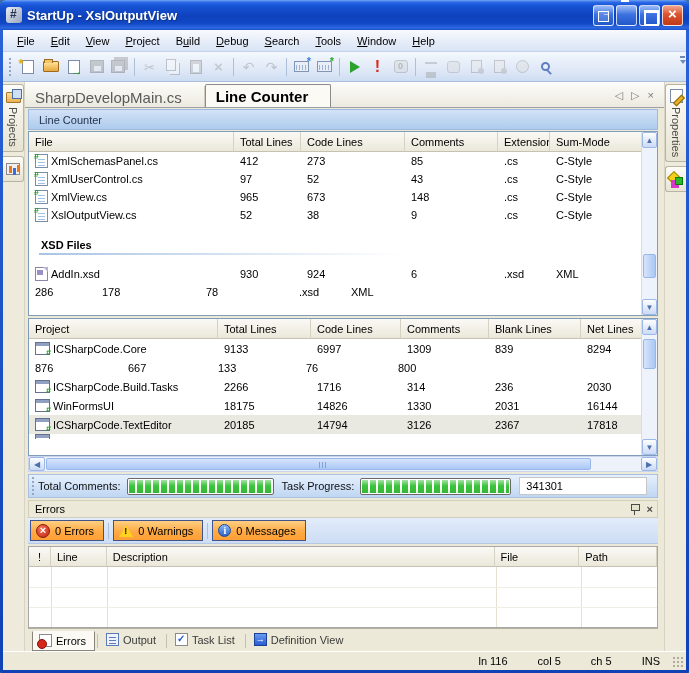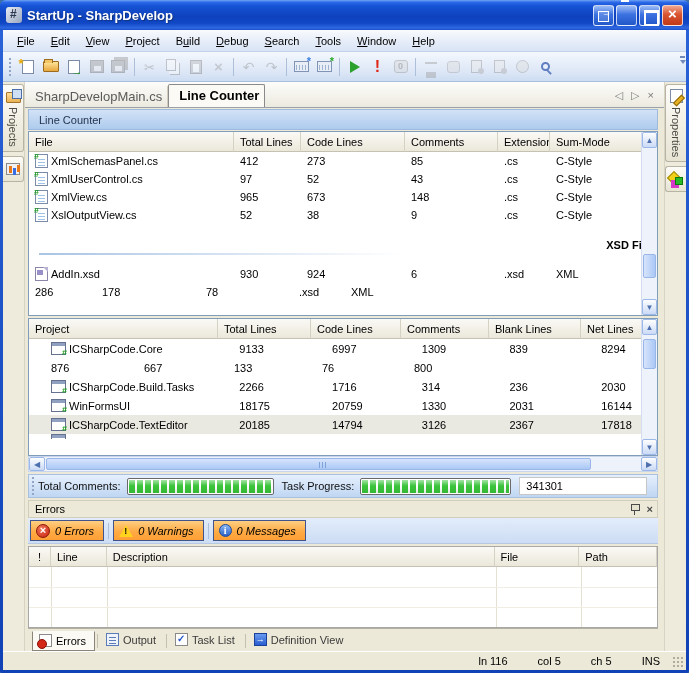--- a/index.html
+++ b/index.html
@@ -98,41 +98,41 @@
   .properties-icon::after { content:""; position:absolute; right:-3px; bottom:-1px; width:10px; height:3px; background:#eab020; transform:rotate(-45deg); border:1px solid #8a6a10; }
   .toolbox2-icon { width:14px; height:12px; margin:2px auto; }
   .toolbox2-icon::before { content:""; position:absolute; left:0; top:0; width:8px; height:8px; background:#f2d018; border:1px solid #9a8208; transform:rotate(45deg); }
   .toolbox2-icon::after { content:""; position:absolute; right:0; bottom:0; width:6px; height:6px; background:#28b828; border:1px solid #0a7a0a; box-shadow:-4px 3px 0 #d838c8; }
 
   .docarea { position:absolute; left:22px; right:22px; top:0; bottom:0; background:#ece9d8; }
 
   
   .tabstrip { position:absolute; left:0; top:0; right:0; height:26px; background:linear-gradient(180deg,#fcfcfa,#eceadf);
     border-bottom:1px solid #9aa0a8; display:flex; align-items:flex-end; }
-  .doc-tab { height:21px; padding:3px 5px 0 10px; font-size:13px; color:#5a5a5a; border-right:1px solid #d0cdbf; }
+  .doc-tab { height:21px; padding:3px 22px 0 10px; font-size:15px; color:#5a5a5a; border-right:1px solid #d0cdbf; }
   .doc-tab.active { background:#fbfaf5; border:1px solid #8a8a8a; border-bottom:none; border-radius:2px 2px 0 0; font-weight:bold; color:#000; height:23px; }
   .tab-ctrls { margin-left:auto; display:flex; gap:8px; padding:0 10px 5px 0; color:#7a7a7a; font-size:11px; }
   .tab-ctrls span { cursor:default; }
 
   
   .content { position:absolute; left:0; top:26px; right:0; height:392px; }
   .lc-header { position:absolute; left:3px; top:1px; width:630px; height:21px;
     background:linear-gradient(180deg,#d3e2f6,#aecbee); border:1px solid #9db9de;
     font-size:11px; color:#24344e; padding:4px 0 0 10px; }
 
   .table { position:absolute; background:#fff; border:1px solid #7f9db9; }
   .t1 { left:3px; top:23px; width:630px; height:185px; }
   .t2 { left:3px; top:210px; width:630px; height:138px; overflow:hidden; }
   .thead { display:flex; height:20px; }
   .hcell { background:linear-gradient(180deg,#faf9f5,#ebe8da); border-right:1px solid #d5d2c4; border-bottom:1px solid #c5c2b4;
     font-size:11px; color:#000; padding:4px 0 0 6px; overflow:hidden; white-space:nowrap; }
-  .tbody { position:relative; overflow:hidden;text-align:right; }
+  .tbody { position:relative; overflow:hidden; }
   .t1 .tbody { height:163px; } .t2 .tbody { height:116px; }
   .trow { display:flex; align-items:center; }
-  .t1 .trow { height:18px; } .t2 .trow { height:19px;padding-left:16px; }
+  .t1 .trow { height:18px; } .t2 .trow { height:19px; }
   .trow.selected { background:#e9e8e1; }
   .trow.partial { height:5px; overflow:hidden; align-items:flex-start; }
   .cell { font-size:11px; color:#000; padding-left:6px; white-space:nowrap; overflow:hidden; display:flex; align-items:center; gap:3px; }
   
   .t1 .c0{width:205px;} .t1 .c1{width:67px;} .t1 .c2{width:104px;} .t1 .c3{width:93px;} .t1 .c4{width:52px;} .t1 .c5{width:93px;}
   
   .t2 .c0{width:189px;} .t2 .c1{width:93px;} .t2 .c2{width:90px;} .t2 .c3{width:88px;} .t2 .c4{width:92px;} .t2 .c5{width:62px;}
   .spacer12 { height:12px; } .spacer10 { height:10px; }
   .section-row { font-size:11px; font-weight:bold; padding:3px 0 2px 12px; }
   .section-rule { height:2px; margin-left:10px; width:58%; background:linear-gradient(90deg,#a9c4e4,rgba(255,255,255,0)); }
@@ -179,21 +179,21 @@
   
   .errors-panel { position:absolute; left:0; top:418px; right:0; height:151px; }
   .ep-header { position:absolute; left:3px; top:0; width:630px; height:18px; background:#ece9d8; border:1px solid #d2cebc;
     font-size:11px; color:#000; padding:2px 0 0 6px; }
   .ep-hbtns { position:absolute; right:4px; top:2px; display:flex; gap:8px; align-items:center; }
   .pin-icon { width:9px; height:12px; position:relative; }
   .pin-icon::before { content:""; position:absolute; left:1px; top:1px; width:7px; height:5px; border:1px solid #4a4a4a; background:#e6e2d0; }
   .pin-icon::after { content:""; position:absolute; left:4px; top:7px; width:1px; height:5px; background:#4a4a4a; }
   .ep-close { color:#4a4a4a; font:bold 11px "Liberation Sans",sans-serif; }
   .ep-toolbar { position:absolute; left:3px; top:18px; width:630px; height:26px;
-    background:linear-gradient(180deg,#e2ecfb,#cdddf4); border-bottom:1px solid #b6c8e4; display:flex; align-items:center; padding-left:2px;font-style:italic; }
+    background:linear-gradient(180deg,#e2ecfb,#cdddf4); border-bottom:1px solid #b6c8e4; display:flex; align-items:center; padding-left:2px; }
   .ep-btn { display:flex; align-items:center; gap:5px; height:21px; padding:0 9px 0 5px; margin-right:3px;
     background:linear-gradient(180deg,#ffcf82 0%,#ffab45 55%,#ff9f35 100%); border:1px solid #42548c; font-size:11px; color:#000; }
   .ep-btn-sep { width:1px; height:16px; background:#aebfda; margin:0 4px 0 1px; }
   .err-ic { width:14px; height:14px; border-radius:50%; background:radial-gradient(circle at 35% 30%,#f07858,#c81e10); border:1px solid #8a1a0a; position:relative; }
   .err-ic::before { content:"×"; position:absolute; left:0; top:-1px; width:100%; text-align:center; color:#fff; font:bold 11px "Liberation Sans",sans-serif; }
   .warn-ic { width:0; height:0; border-left:7px solid transparent; border-right:7px solid transparent; border-bottom:12px solid #ffd21e; position:relative; }
   .warn-ic::before { content:"!"; position:absolute; left:-2px; top:1px; color:#201800; font:bold 9px "Liberation Sans",sans-serif; }
   .msg-ic { width:13px; height:13px; border-radius:50%; background:linear-gradient(180deg,#8ab6f2,#2a62c8); border:1px solid #1a4a9a; position:relative; }
   .msg-ic::before { content:"i"; position:absolute; left:0; top:0; width:100%; text-align:center; color:#fff; font:bold 10px "Liberation Serif",serif; }
 
@@ -227,21 +227,21 @@
   .resize-grip { position:absolute; right:2px; bottom:2px; width:12px; height:12px;
     background-image:radial-gradient(circle,#b0ac9c 1.2px,transparent 1.4px); background-size:4px 4px; background-position:bottom right; }
 </style>
 </head>
 <body>
 
 <div class="window">
 
   <div class="titlebar">
     <span class="app-icon"></span>
-    <span class="title">StartUp - SharpDevelop</span>
+    <span class="title">StartUp - XslOutputView</span>
     <div class="win-btns">
       <div class="wbtn">
           <span class="glyph wb-undock"></span>
         </div>
       <div class="wbtn">
           <span class="glyph wb-min"></span>
         </div>
       <div class="wbtn">
           <span class="glyph wb-max"></span>
         </div>
@@ -474,21 +474,21 @@
                   <span class="cell c0"><span class="project-icon"></span>ICSharpCode.Build.Tasks</span>
                   <span class="cell c1">2266</span>
                   <span class="cell c2">1716</span>
                   <span class="cell c3">314</span>
                   <span class="cell c4">236</span>
                   <span class="cell c5">2030</span>
                 </div>
                 <div class="trow">
                   <span class="cell c0"><span class="project-icon"></span>WinFormsUI</span>
                   <span class="cell c1">18175</span>
-                  <span class="cell c2">20759</span>
+                  <span class="cell c2">14826</span>
                   <span class="cell c3">1330</span>
                   <span class="cell c4">2031</span>
                   <span class="cell c5">16144</span>
                 </div>
                 <div class="trow selected">
                   <span class="cell c0"><span class="project-icon"></span>ICSharpCode.TextEditor</span>
                   <span class="cell c1">20185</span>
                   <span class="cell c2">14794</span>
                   <span class="cell c3">3126</span>
                   <span class="cell c4">2367</span>

